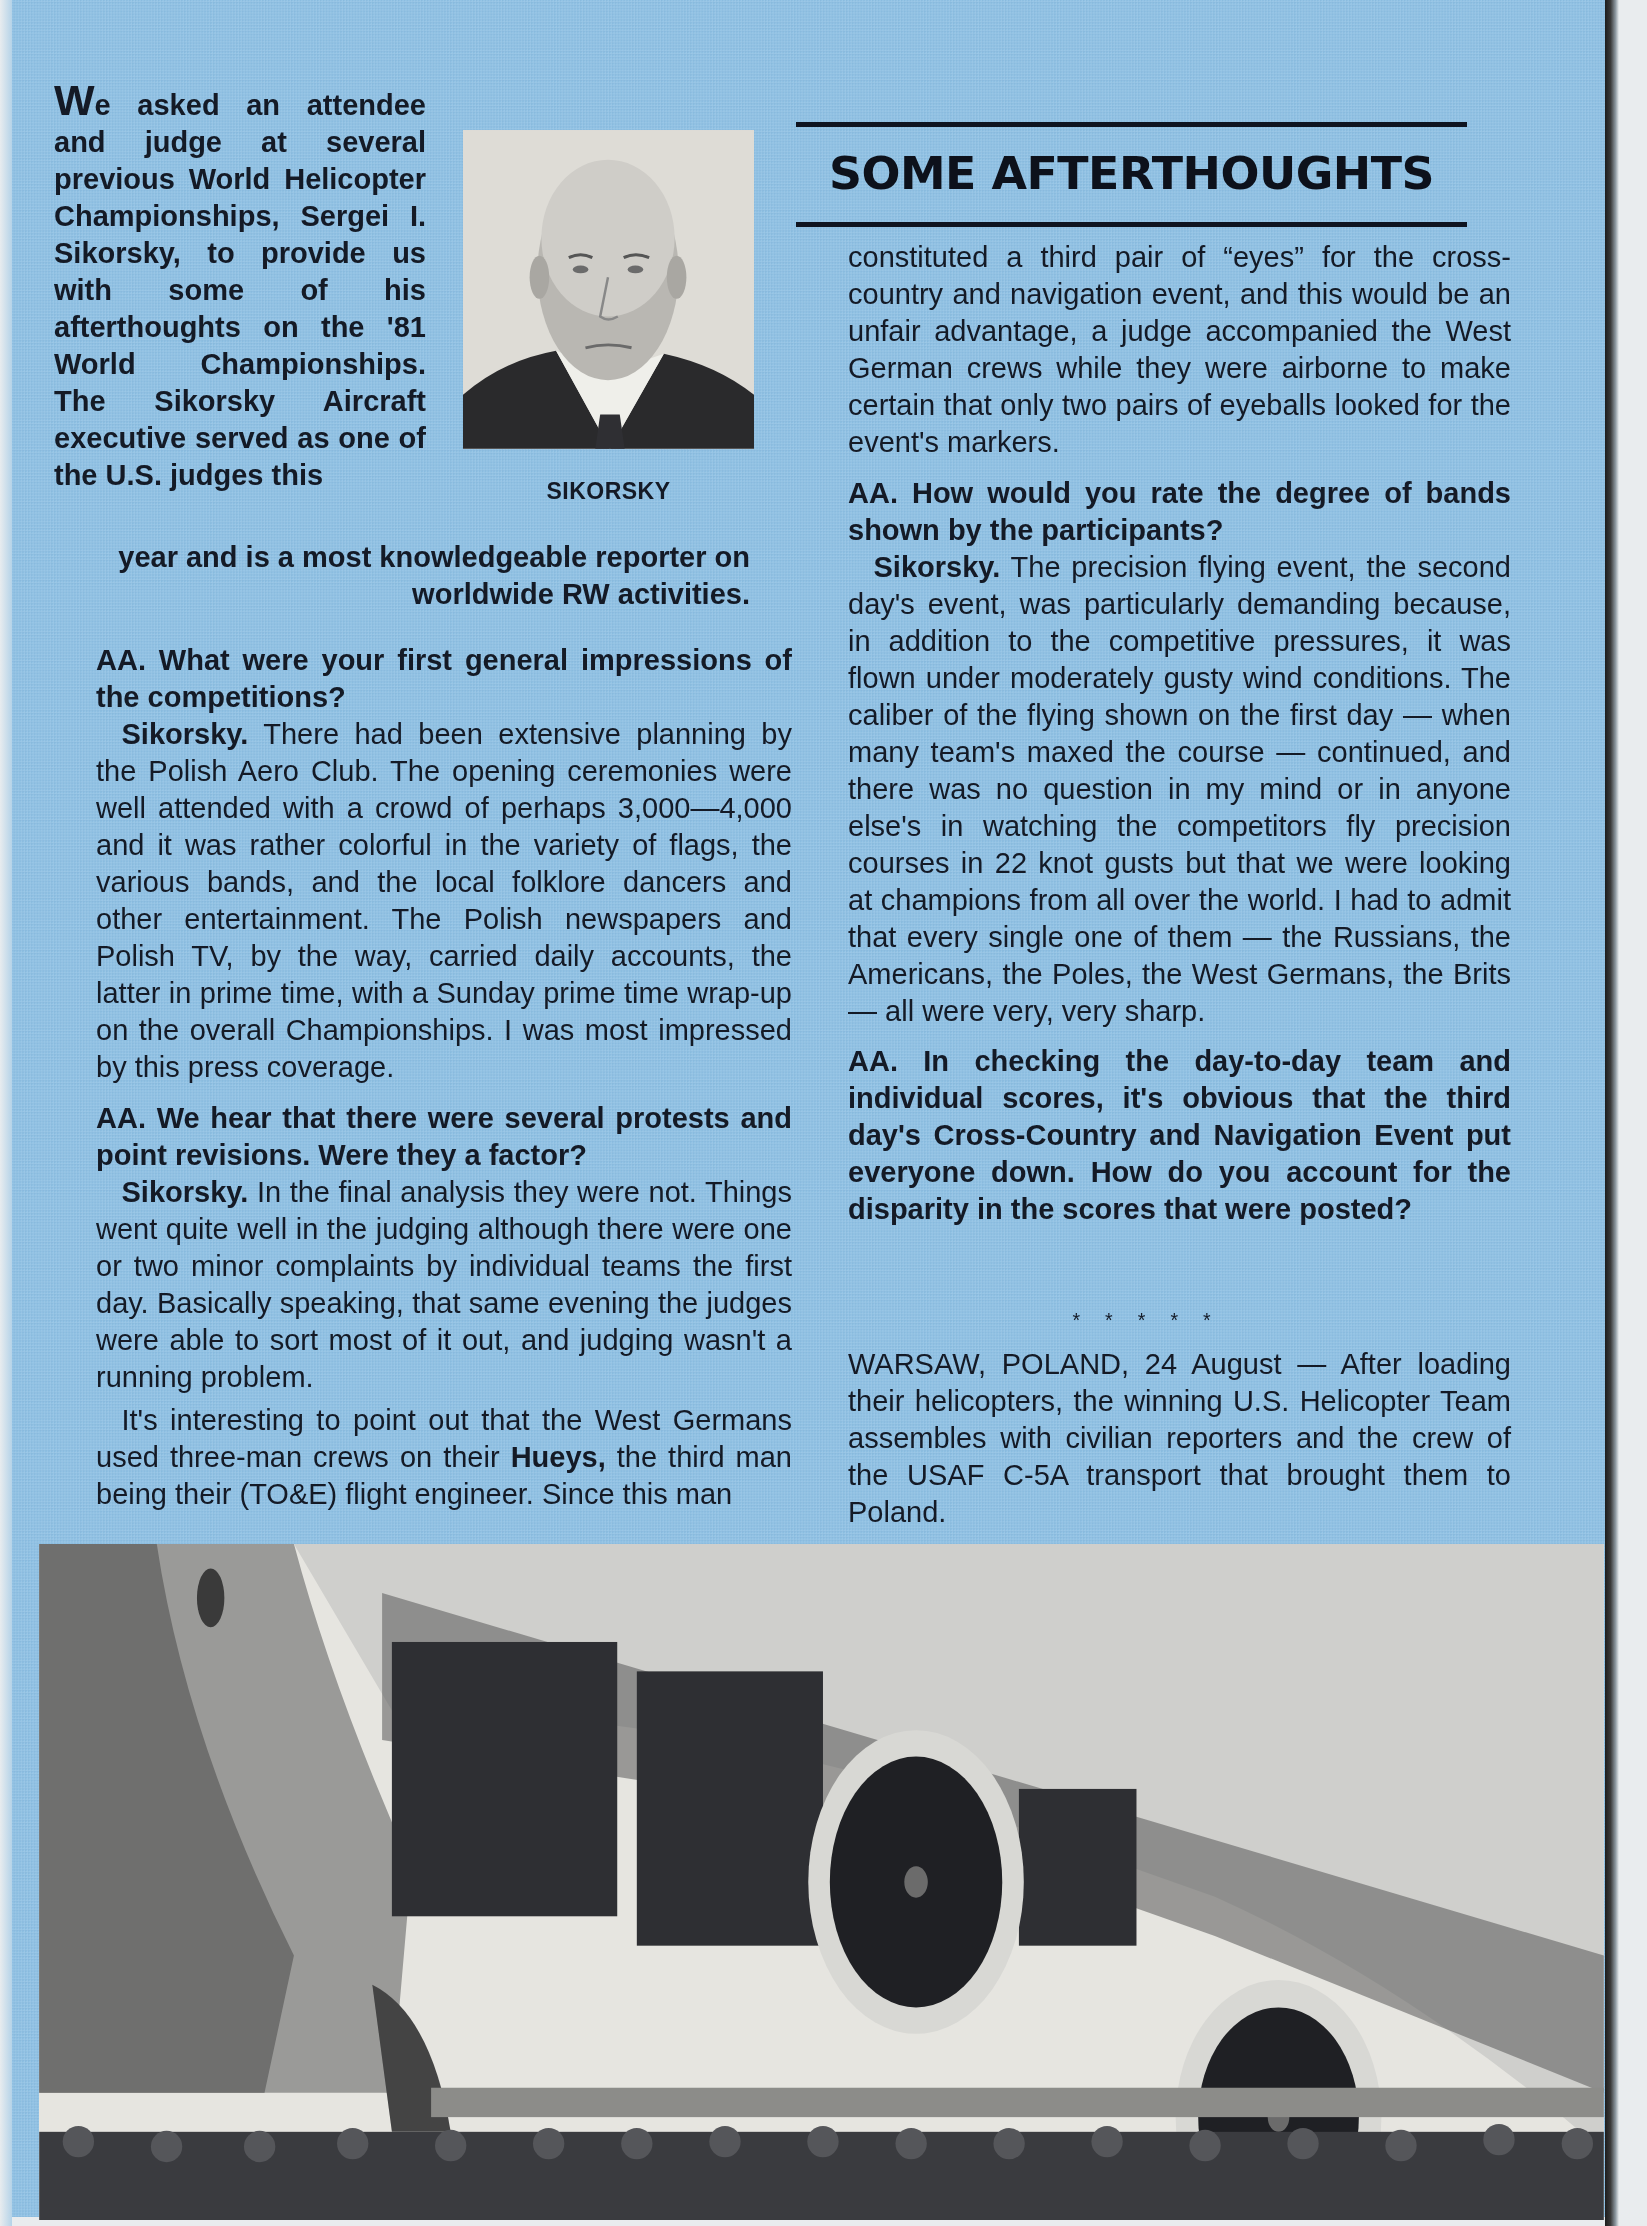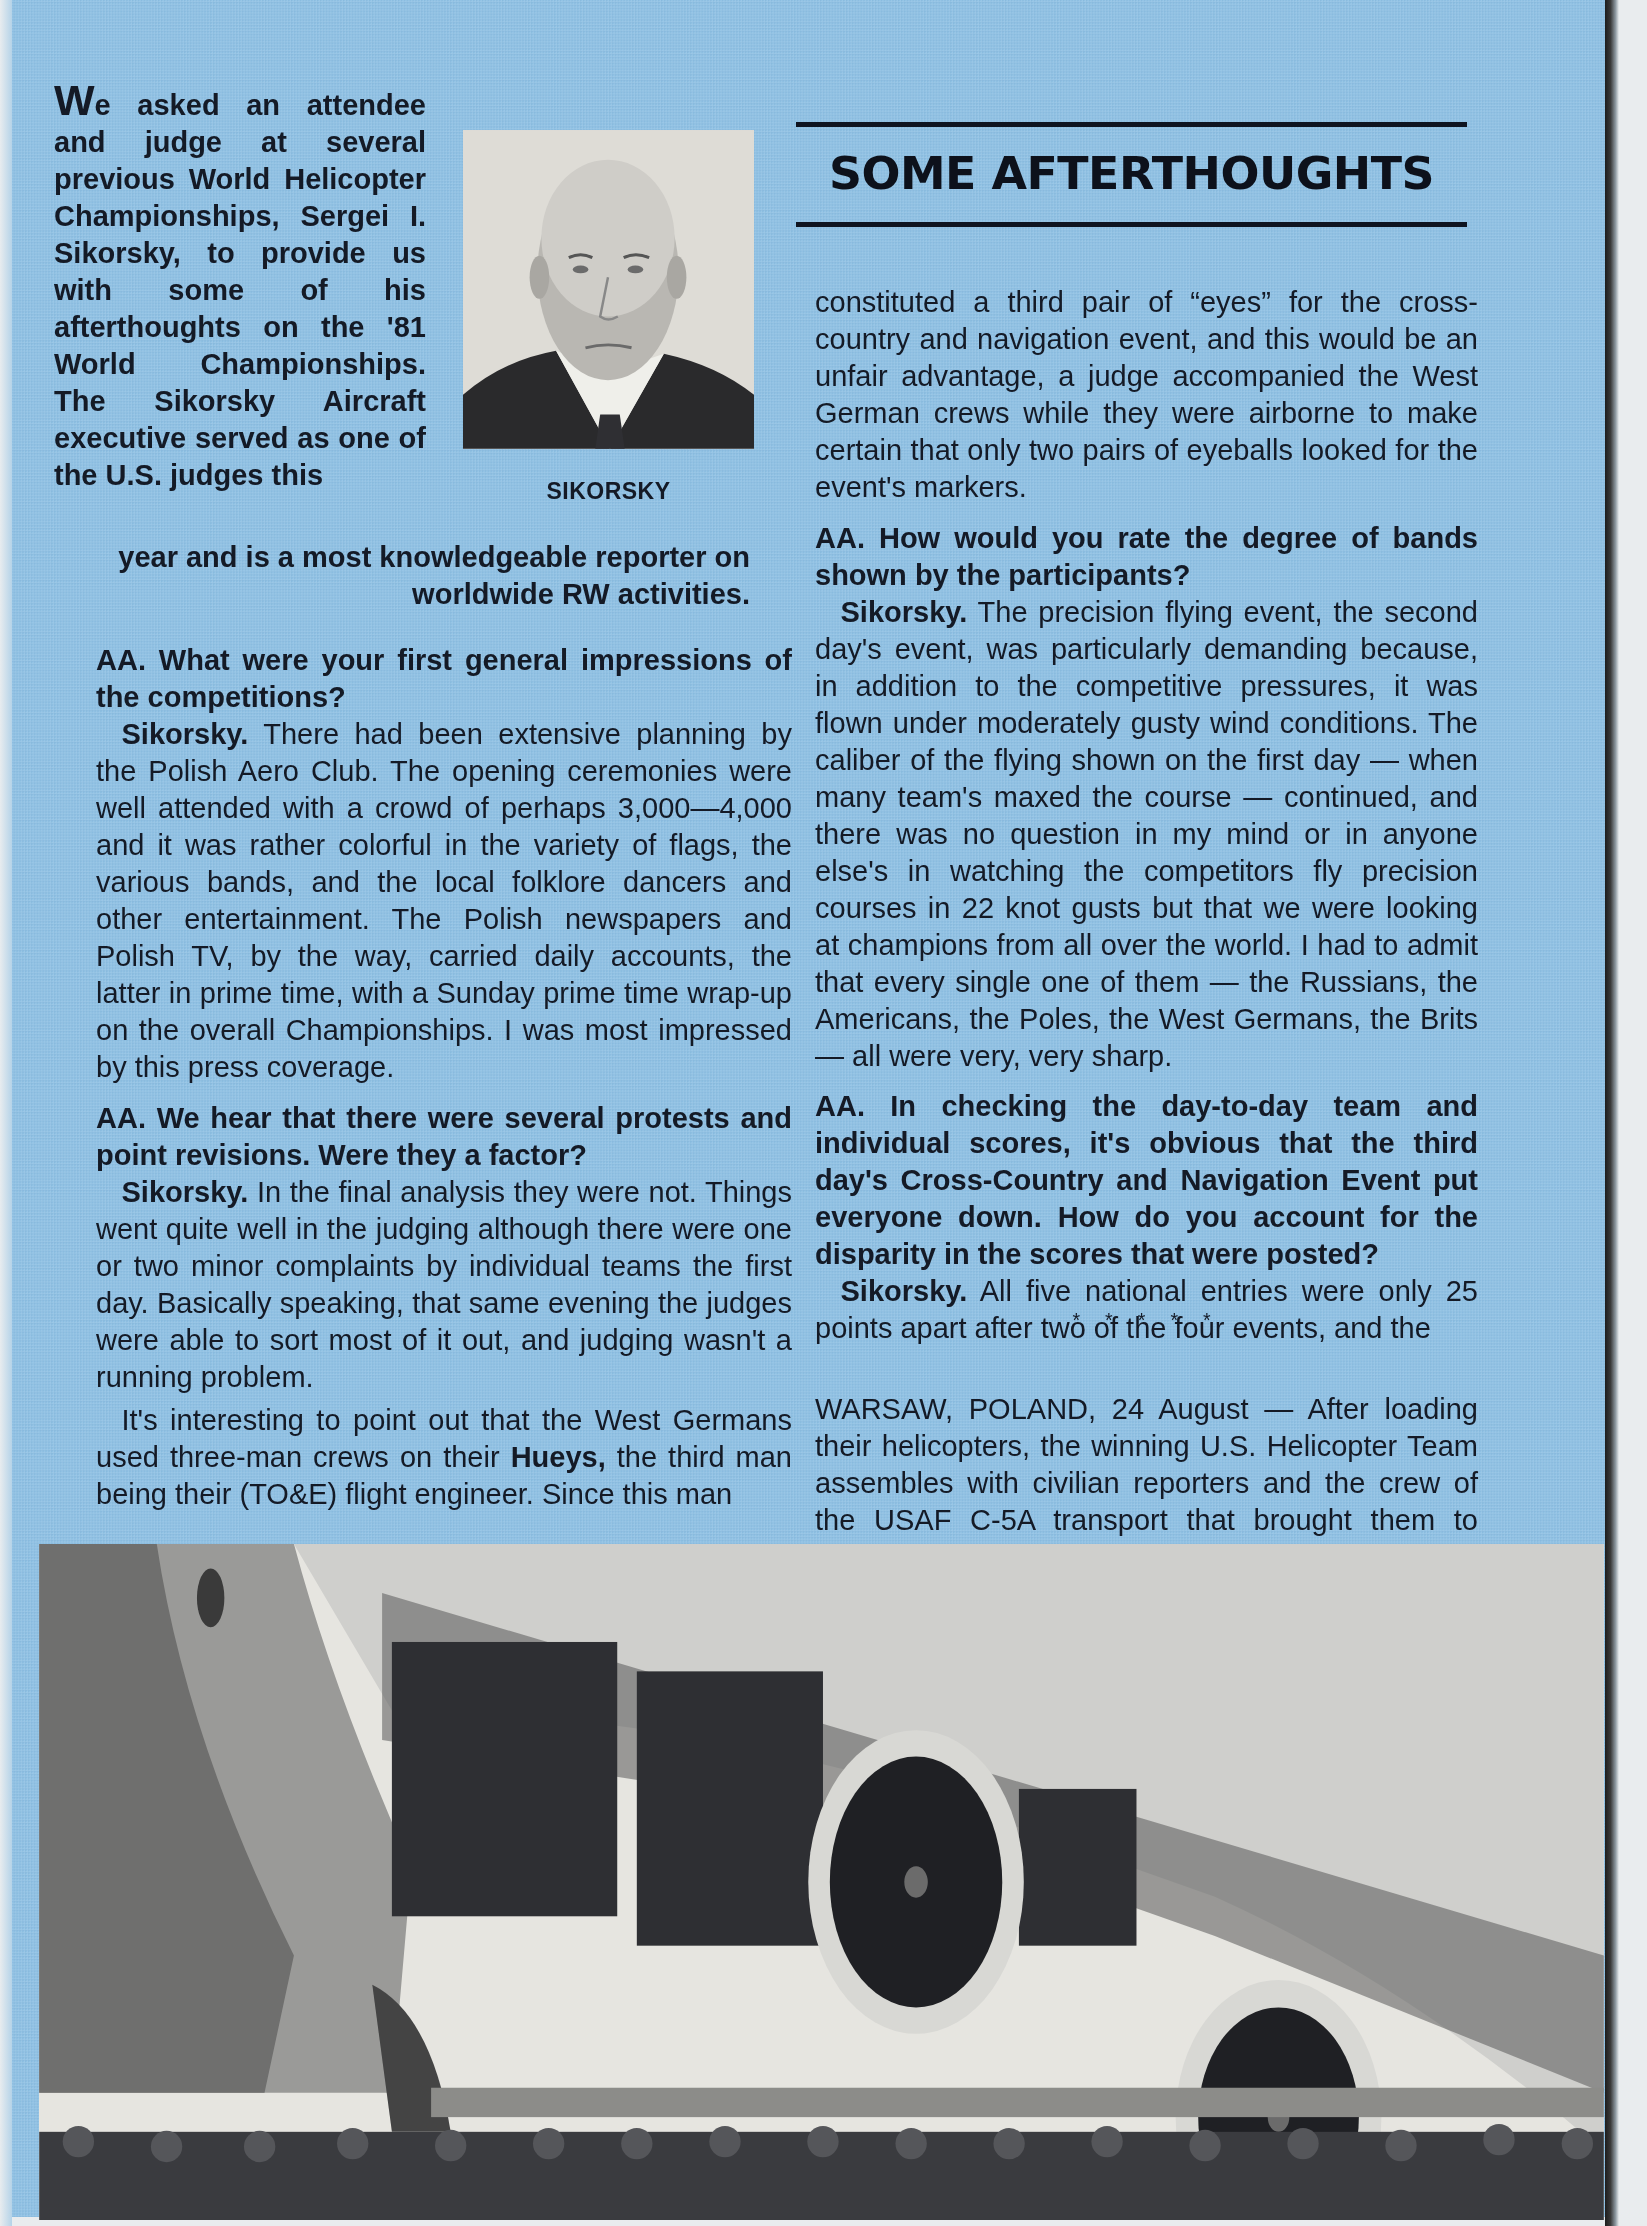--- a/index.html
+++ b/index.html
@@ -25,21 +25,21 @@
   .left-edge {
     position:absolute; left:0; top:0; width:11.8px; height:2227px;
     background:linear-gradient(to right, #e8ecef, #b5d3e8);
   }
   .txt { position:absolute; font-size:29px; line-height:37px; }
   .txt p { margin:0; text-align:justify; }
   .txt .q { font-weight:bold; margin:0; }
   .txt .ans-ind { text-indent:25.5px; }
   .b { font-weight:bold; }
   .col-l { left:54px; width:696px; }
-  .col-r { left:815px; width:663px;margin-top:45px; }
+  .col-r { left:848px; width:663px; }
 
   .intro { position:absolute; left:54px; top:86px; width:372px; font-weight:bold; font-size:29px; line-height:37px; text-align:justify; }
   .intro .drop { font-size:43px; line-height:29px; }
   .intro-tail { position:absolute; left:54px; top:539px; width:696px; font-weight:bold; font-size:29px; line-height:37px;text-align:right; }
 
   .portrait {
     position:absolute; left:463px; top:130px; width:291px; height:319px;
     background:#dcdcd8; overflow:hidden;
   }
   .caption {
@@ -107,21 +107,20 @@
   <p class="ans-ind"><span>It's interesting to point out that the West Germans used three-man crews on their </span><span class="b">Hueys,</span><span> the third man being their (TO&amp;E) flight engineer. Since this man</span></p>
 </div>
 
 <div class="txt col-r" style="top:239px;">
   <p>constituted a third pair of “eyes” for the cross-country and navigation event, and this would be an unfair advantage, a judge accompanied the West German crews while they were airborne to make certain that only two pairs of eyeballs looked for the event's markers.</p>
   <div style="height:13.7px"></div>
   <p class="q"><span>AA.</span><span> How would you rate the degree of bands shown by the participants?</span></p>
   <p class="ans-ind"><span class="b">Sikorsky.</span><span> The precision flying event, the second day's event, was particularly demanding because, in addition to the competitive pressures, it was flown under moderately gusty wind conditions. The caliber of the flying shown on the first day — when many team's maxed the course — continued, and there was no question in my mind or in anyone else's in watching the competitors fly precision courses in 22 knot gusts but that we were looking at champions from all over the world. I had to admit that every single one of them — the Russians, the Americans, the Poles, the West Germans, the Brits — all were very, very sharp.</span></p>
   <div style="height:13.7px"></div>
   <p class="q"><span>AA.</span><span> In checking the day-to-day team and individual scores, it's obvious that the third day's Cross-Country and Navigation Event put everyone down. How do you account for the disparity in the scores that were posted?</span></p>
-  <p class="ans-ind"><span class="b">Sikorsky.</span><span> All five national entries were only 25 points apart after two of the four events, and the</span></p>
 </div>
 
 <div class="stars">* * * * *</div>
 
 <div class="txt col-r" style="top:1346px;">
   <p>WARSAW, POLAND, 24 August — After loading their helicopters, the winning U.S. Helicopter Team assembles with civilian reporters and the crew of the USAF C-5A transport that brought them to Poland.</p>
 </div>
 
 <div class="photo" title="Black and white group photo of the U.S. Helicopter Team and crew in front of a USAF C-5A transport aircraft">
   <svg width="1565" height="676" viewBox="0 0 1597 690">

